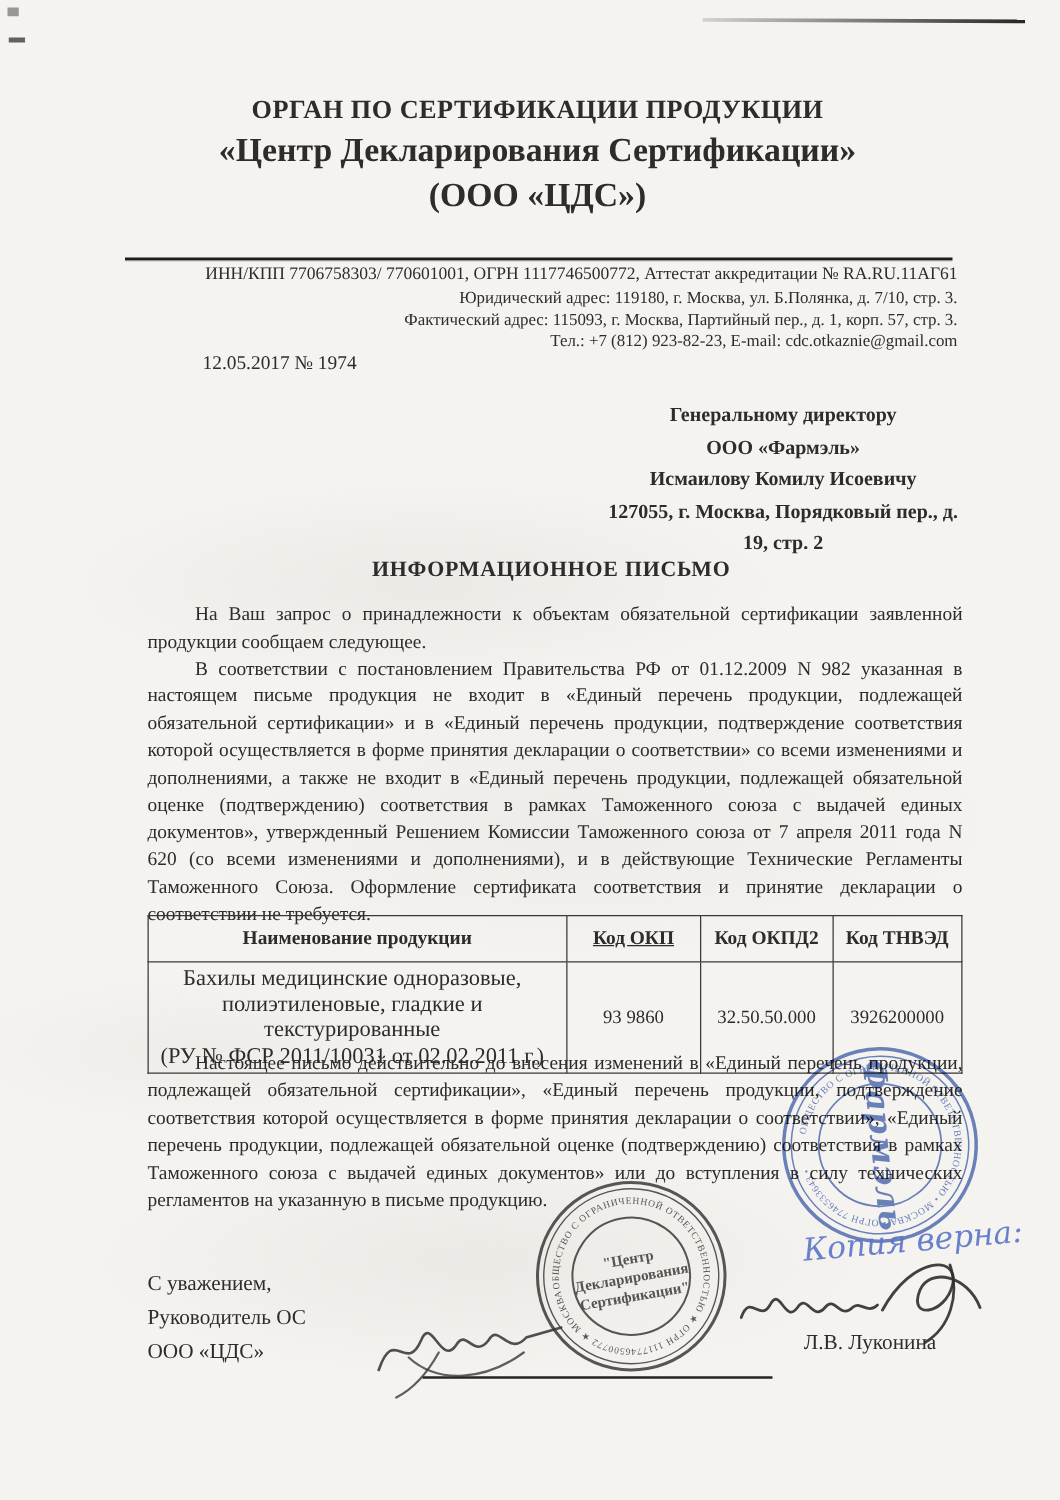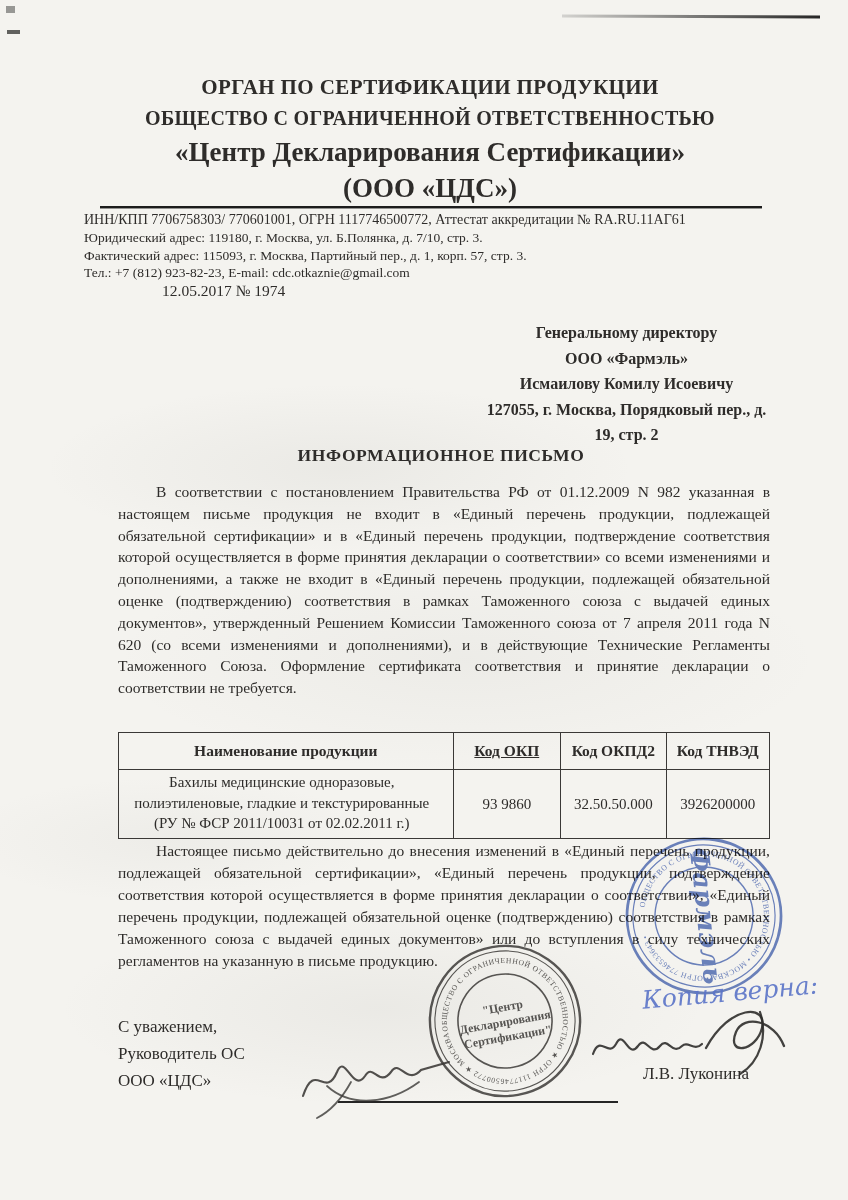--- a/index.html
+++ b/index.html
@@ -25,38 +25,38 @@
     background:linear-gradient(to right, rgba(25,25,25,0.15), rgba(15,15,15,0.9));
     transform:rotate(0.25deg);}
   
   .header{left:84px;top:72px;width:692px;text-align:center;}
   .h1{font-size:21px;font-weight:bold;line-height:30px;letter-spacing:0.4px;}
   .h2{font-size:20px;font-weight:bold;line-height:32px;letter-spacing:0.3px;}
   .h3{font-size:27px;font-weight:bold;line-height:37px;}
   .h4{font-size:27px;font-weight:bold;line-height:34px;}
   .divider{left:100px;top:206px;width:662px;height:3px;
     background:linear-gradient(to bottom,#1c1c1c 0 2px, rgba(28,28,28,.45) 2px 3px);}
-  .contacts{left:84px;top:211px;width:692px;text-align:left;}
+  .contacts{left:74px;top:211px;width:692px;text-align:right;}
   .c1{font-size:14px;line-height:18px;}
   .c2{font-size:13.5px;line-height:17.5px;}
   .refline{left:118px;top:282px;font-size:15.5px;margin-left:44px;}
   .recipient{left:474px;top:320px;width:305px;font-weight:bold;font-size:16px;line-height:25.5px;text-align:center;}
   .title{left:115px;top:445px;width:652px;text-align:center;font-weight:bold;
     font-size:17.5px;letter-spacing:0.6px;}
   .body{left:118px;top:481px;width:652px;font-size:15.5px;line-height:21.8px;text-align:justify;}
   .body p{margin:0;text-indent:38px;}
   .body2{left:118px;top:840px;width:652px;font-size:15.5px;line-height:22px;text-align:justify;}
   .body2 p{margin:0;text-indent:38px;}
   
   .tablewrap{left:118px;top:732px;width:652px;}
   table.doc-table{border-collapse:collapse;width:652px;font-size:15px;}
   table.doc-table th, table.doc-table td{border:1.6px solid #3a3836;margin-top:28px;}
   table.doc-table th{font-weight:bold;height:34px;text-align:center;font-size:15.5px;}
   table.doc-table td{vertical-align:middle;text-align:center;height:62px;}
-  td.name-cell{text-align:left;padding:2px 8px 4px 0;font-size:15px;line-height:20.5px;}
+  td.name-cell{text-align:left;padding:2px 8px 4px 0;font-size:18px;line-height:20.5px;}
   .w-name{width:330px;} .w-okp{width:104px;text-decoration:underline;} .w-okpd{width:102px;} .w-tnved{width:100px;}
   
   .closing{left:118px;top:1013px;font-size:17px;line-height:27px;}
   .sig-line{left:338px;top:1101px;width:280px;height:2px;background:#252525;}
   .sig-name{left:643px;top:1064px;font-size:17px;font-family:Liberation Serif, serif;}
   
   .stamp{mix-blend-mode:multiply;pointer-events:none;}
   .stamp-black{left:424px;top:940px;width:162px;height:162px;opacity:.85;transform:rotate(-10deg);}
   .stamp-blue{left:621px;top:833px;width:166px;height:166px;opacity:.8;transform:rotate(8deg);}
   .hand-blue{left:642px;top:977px;width:200px;font-family:"DejaVu Serif",serif;
@@ -68,21 +68,20 @@
 <body>
 
 <div class="page">
 
   <div class="abs art1"></div>
   <div class="abs art2"></div>
   <div class="abs art-line"></div>
 
   <div class="abs header">
     <div class="h1">ОРГАН ПО СЕРТИФИКАЦИИ ПРОДУКЦИИ</div>
-    <div class="h2">ОБЩЕСТВО С ОГРАНИЧЕННОЙ ОТВЕТСТВЕННОСТЬЮ</div>
     <div class="h3">«Центр Декларирования Сертификации»</div>
     <div class="h4">(ООО «ЦДС»)</div>
   </div>
   <div class="abs divider"></div>
   <div class="abs contacts">
     <div class="c1">ИНН/КПП  7706758303/ 770601001, ОГРН 1117746500772, Аттестат аккредитации № RA.RU.11АГ61</div>
     <div class="c2">Юридический адрес: 119180, г. Москва, ул. Б.Полянка, д. 7/10, стр. 3.</div>
     <div class="c2">Фактический адрес: 115093, г. Москва, Партийный пер., д. 1, корп. 57, стр. 3.</div>
     <div class="c2">Тел.: +7 (812) 923-82-23, E-mail: cdc.otkaznie@gmail.com</div>
   </div>
@@ -93,20 +92,21 @@
     <div>Генеральному директору</div>
     <div>ООО «Фармэль»</div>
     <div>Исмаилову Комилу Исоевичу</div>
     <div>127055, г. Москва, Порядковый пер., д.</div>
     <div>19, стр. 2</div>
   </div>
 
   <div class="abs title">ИНФОРМАЦИОННОЕ ПИСЬМО</div>
 
   <div class="abs body">
+    <p>На Ваш запрос о принадлежности к объектам обязательной сертификации заявленной продукции сообщаем следующее.</p>
     <p>В соответствии с постановлением Правительства РФ от 01.12.2009 N 982 указанная в настоящем письме продукция не входит в «Единый перечень продукции, подлежащей обязательной сертификации» и в «Единый перечень продукции, подтверждение соответствия которой осуществляется в форме принятия декларации о соответствии» со всеми изменениями и дополнениями, а также не входит в «Единый перечень продукции, подлежащей обязательной оценке (подтверждению) соответствия в рамках Таможенного союза с выдачей единых документов», утвержденный Решением Комиссии Таможенного союза от 7 апреля 2011 года N 620 (со всеми изменениями и дополнениями), и в действующие Технические Регламенты Таможенного Союза. Оформление сертификата соответствия и принятие декларации о соответствии не требуется.</p>
   </div>
 
   <div class="abs tablewrap">
     <table class="doc-table">
       <thead>
         <tr>
           <th class="w-name">Наименование продукции</th>
           <th class="w-okp">Код ОКП</th>
           <th class="w-okpd">Код ОКПД2</th>

